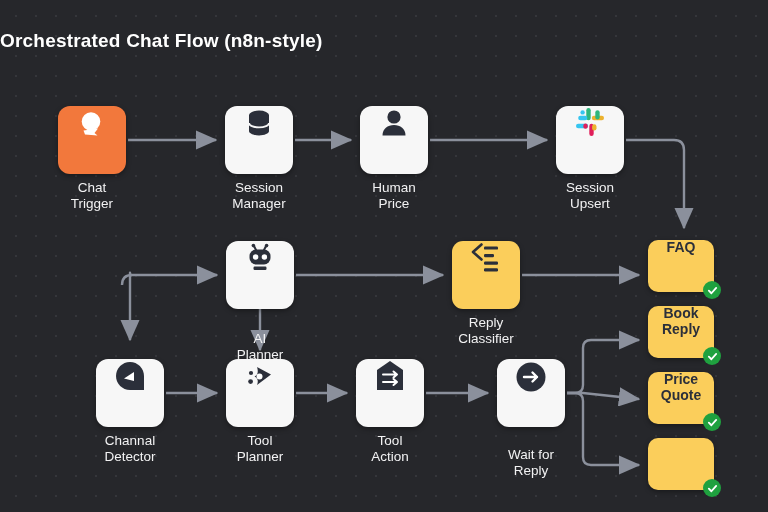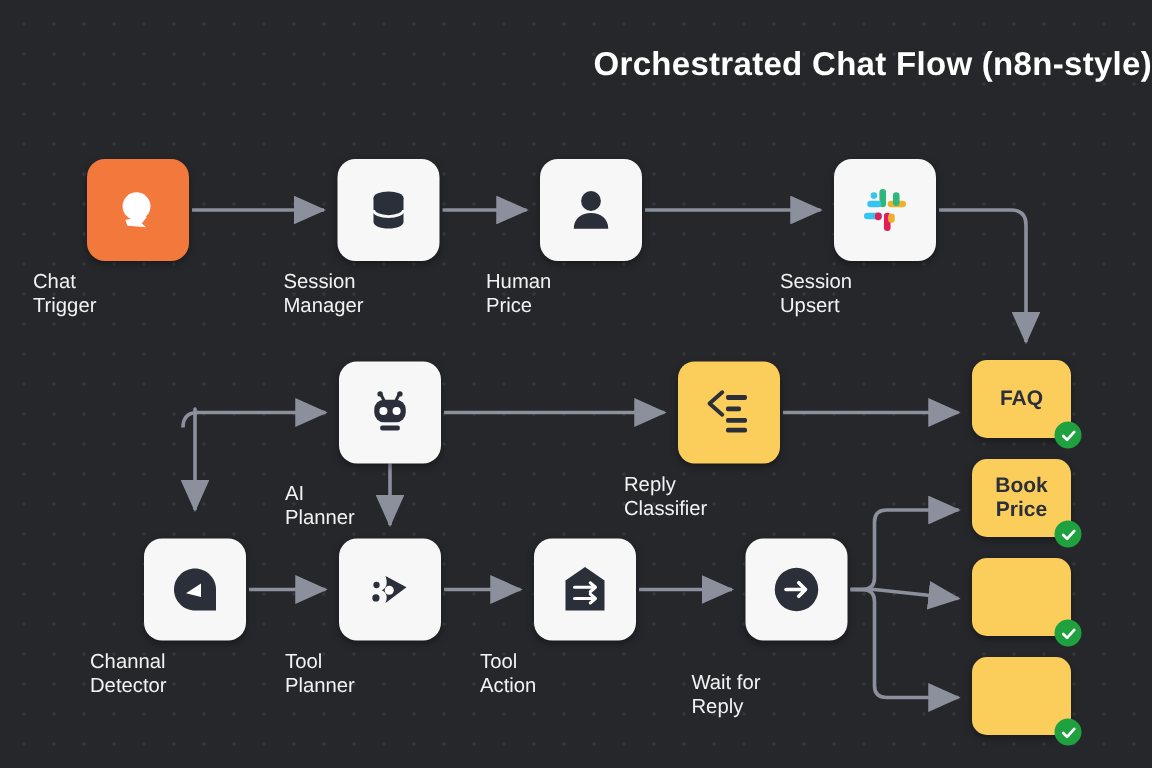--- a/index.html
+++ b/index.html
@@ -12,48 +12,48 @@
   }
   #canvas{
     position:absolute;inset:0;
     background-color:#26272b;
     background-image:radial-gradient(circle, #35363b 1px, transparent 1.2px);
     background-size:20px 20px;
     background-position:6px 6px;
   }
   #title{
     position:absolute;top:30px;left:0;width:768px;
-    text-align:right;
+    text-align:left;
     color:#ffffff;
-    font-size:22px;
+    font-size:19px;
     font-weight:bold;
     letter-spacing:.2px;
   }
   svg#wires{position:absolute;left:0;top:0;width:768px;height:512px;}
 
   .node{position:absolute;}
   .box{
     position:absolute;left:0;top:0;
     border-radius:12px;
-    display:flex;align-items:center;justify-content:center;
+    display:flex;align-items:flex-start;justify-content:center;
     box-shadow:0 2px 5px rgba(0,0,0,.35);
   }
   .box.square{width:68px;height:68px;}
   .box.white{background:#f7f7f7;}
   .box.orange{background:#f2783c;}
   .box.amber{background:#fbce5b;border-radius:11px;}
   .box.pill{
     width:66px;height:52px;background:#fbce5b;border-radius:10px;
     color:#2b2f3a;font-size:14px;font-weight:bold;line-height:1.12;
     text-align:center;
   }
   .label{
     position:absolute;
     width:140px;left:-36px;
-    text-align:left;
+    text-align:center;
     color:#f2f2f3;
     font-size:13.5px;
     line-height:1.22;
     white-space:pre-line;
   }
   .badge{
     position:absolute;right:-7px;bottom:-7px;
     width:18px;height:18px;border-radius:50%;
     background:#1fa13f;
     display:flex;align-items:center;justify-content:center;
@@ -164,21 +164,21 @@
         <path d="M11,5 L13,9" stroke="#2b2f3a" stroke-width="2" stroke-linecap="round"></path>
         <path d="M23,5 L21,9" stroke="#2b2f3a" stroke-width="2" stroke-linecap="round"></path>
         <circle cx="10.4" cy="4.6" r="1.8" fill="#2b2f3a"></circle>
         <circle cx="23.6" cy="4.6" r="1.8" fill="#2b2f3a"></circle>
         <rect x="6.5" y="8.5" width="21" height="15" rx="6.5" fill="#2b2f3a"></rect>
         <circle cx="12.6" cy="16" r="2.7" fill="#ffffff"></circle>
         <circle cx="21.4" cy="16" r="2.7" fill="#ffffff"></circle>
         <rect x="10.5" y="25.6" width="13" height="3.4" rx="1.2" fill="#2b2f3a"></rect>
       </svg>
     </div>
-    <div class="label" style="top:80px;">AI
+    <div class="label" style="top:90px;">AI
 Planner</div>
   </div>
 
   <div class="node" style="left:452px;top:241px;">
     <div class="box square amber">
       <svg class="ic" width="36" height="34" viewBox="0 0 36 34">
         <path d="M13.5,3.5 L5,11 L13.5,18.5" fill="none" stroke="#2b2f3a" stroke-width="2.6" stroke-linecap="round" stroke-linejoin="round"></path>
         <rect x="16" y="5.4" width="14" height="3.2" rx="1.2" fill="#2b2f3a"></rect>
         <rect x="16" y="13" width="10" height="3.2" rx="1.2" fill="#2b2f3a"></rect>
         <rect x="16" y="20.6" width="14" height="3.2" rx="1.2" fill="#2b2f3a"></rect>
@@ -243,31 +243,33 @@
         <svg width="11" height="11" viewBox="0 0 12 12">
             <path d="M2,6.2 L4.8,9 L10,3.2" fill="none" stroke="#ffffff" stroke-width="2" stroke-linecap="round" stroke-linejoin="round"></path>
           </svg>
       </span>
     </div>
   </div>
 
   <div class="node" style="left:648px;top:306px;">
     <div class="box pill">
       <span>Book
-Price</span>
+Reply</span>
       <span class="badge">
         <svg width="11" height="11" viewBox="0 0 12 12">
             <path d="M2,6.2 L4.8,9 L10,3.2" fill="none" stroke="#ffffff" stroke-width="2" stroke-linecap="round" stroke-linejoin="round"></path>
           </svg>
       </span>
     </div>
   </div>
 
   <div class="node" style="left:648px;top:372px;">
     <div class="box pill">
+      <span>Price
+Quote</span>
       <span class="badge">
         <svg width="11" height="11" viewBox="0 0 12 12">
             <path d="M2,6.2 L4.8,9 L10,3.2" fill="none" stroke="#ffffff" stroke-width="2" stroke-linecap="round" stroke-linejoin="round"></path>
           </svg>
       </span>
     </div>
   </div>
 
   <div class="node" style="left:648px;top:438px;">
     <div class="box pill">

